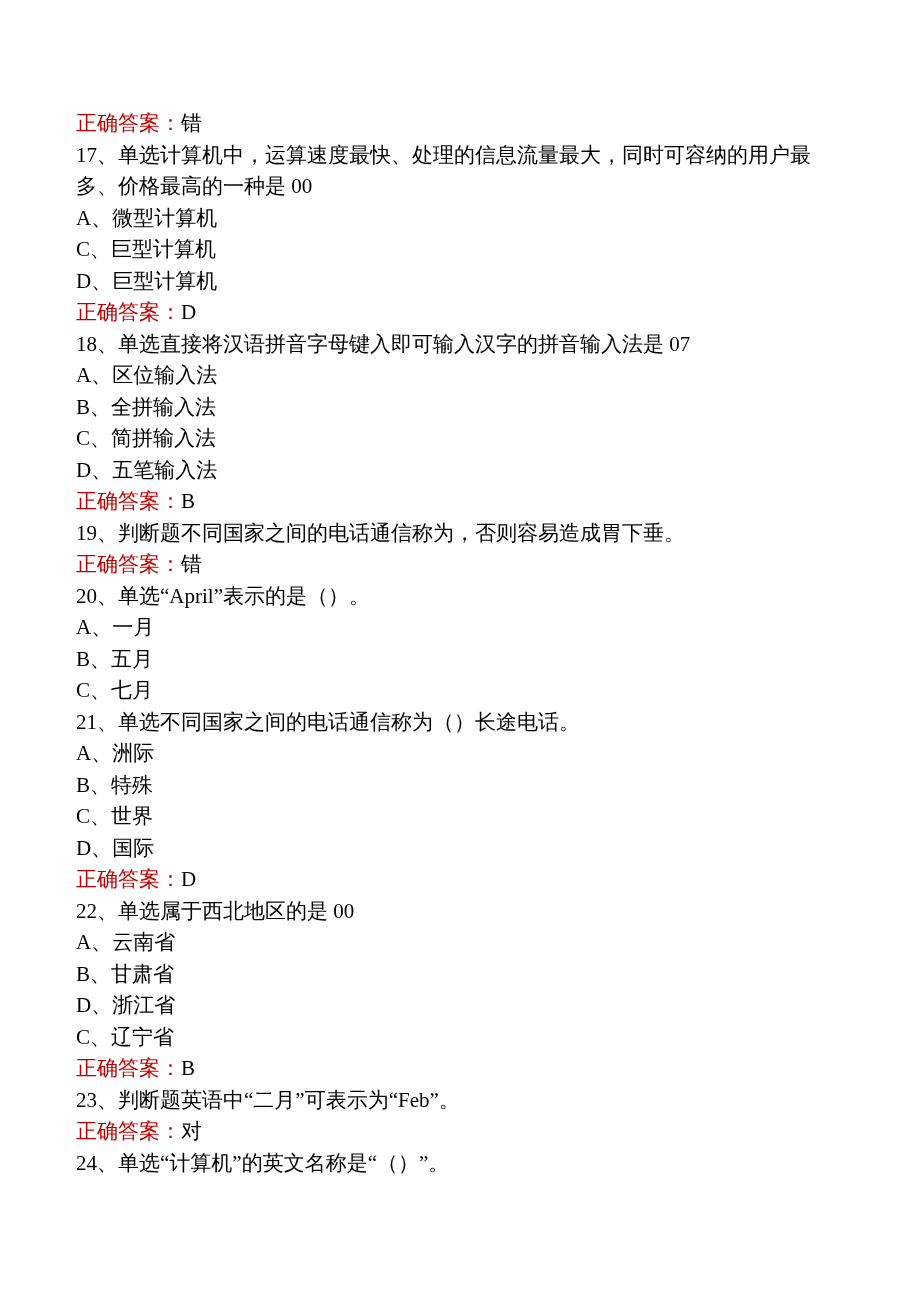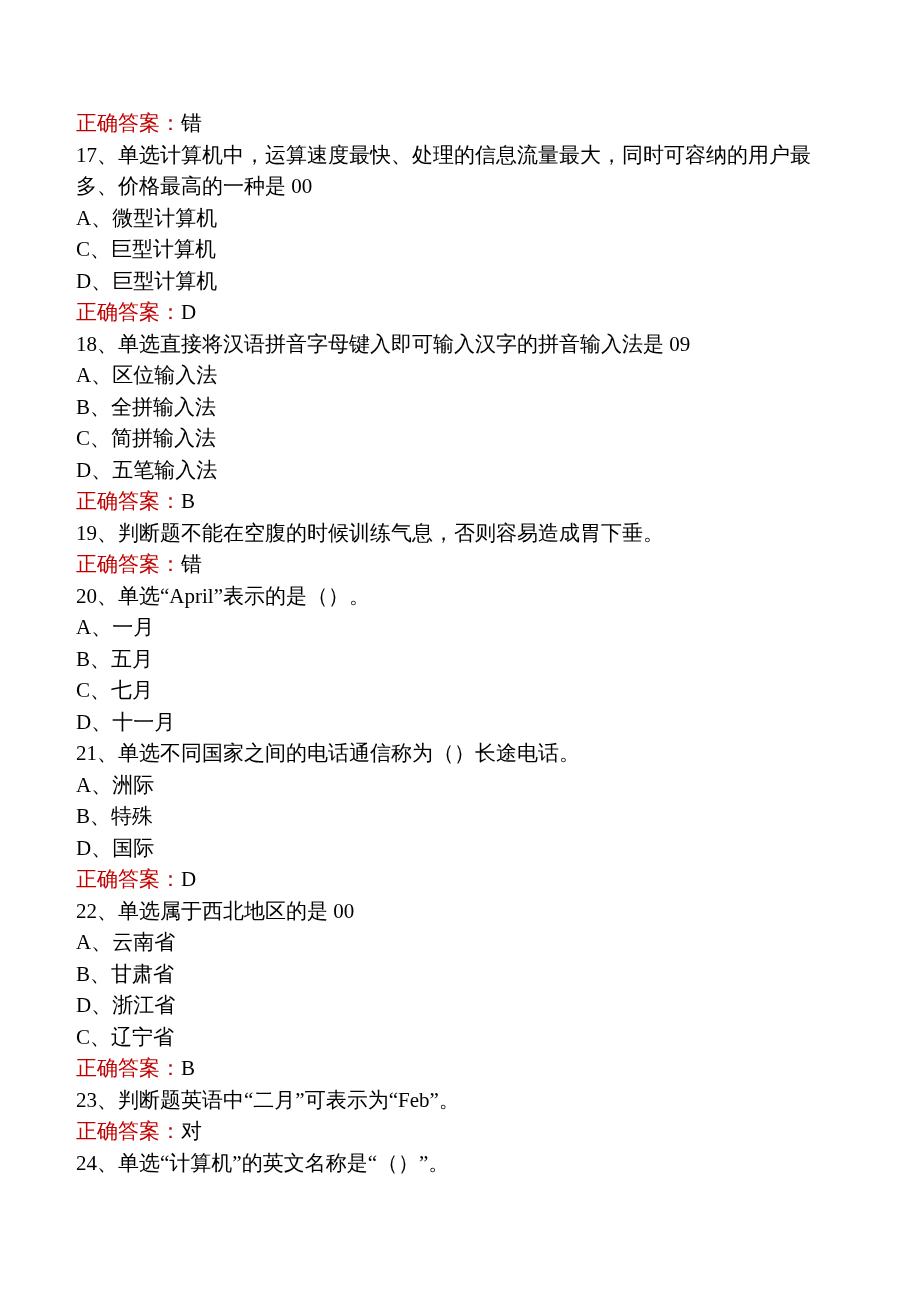--- a/index.html
+++ b/index.html
@@ -28,36 +28,36 @@
 </head>
 <body>
 
 <div id="content">
     <div class="line"><span class="answer-label">正确答案：</span><span>错</span></div>
     <div class="line"><span>17</span><span>、</span><span>单选</span><span>计算机中，运算速度最快、处理的信息流量最大，同时可容纳的用户最多、价格最高的一种是 00</span></div>
     <div class="line"><span>A</span><span>、</span><span>微型计算机</span></div>
     <div class="line"><span>C</span><span>、</span><span>巨型计算机</span></div>
     <div class="line"><span>D</span><span>、</span><span>巨型计算机</span></div>
     <div class="line"><span class="answer-label">正确答案：</span><span>D</span></div>
-    <div class="line"><span>18</span><span>、</span><span>单选</span><span>直接将汉语拼音字母键入即可输入汉字的拼音输入法是 09</span></div>
+    <div class="line"><span>18</span><span>、</span><span>单选</span><span>直接将汉语拼音字母键入即可输入汉字的拼音输入法是 07</span></div>
     <div class="line"><span>A</span><span>、</span><span>区位输入法</span></div>
     <div class="line"><span>B</span><span>、</span><span>全拼输入法</span></div>
     <div class="line"><span>C</span><span>、</span><span>简拼输入法</span></div>
     <div class="line"><span>D</span><span>、</span><span>五笔输入法</span></div>
     <div class="line"><span class="answer-label">正确答案：</span><span>B</span></div>
-    <div class="line"><span>19</span><span>、</span><span>判断题</span><span>不能在空腹的时候训练气息，否则容易造成胃下垂。</span></div>
+    <div class="line"><span>19</span><span>、</span><span>判断题</span><span>不同国家之间的电话通信称为，否则容易造成胃下垂。</span></div>
     <div class="line"><span class="answer-label">正确答案：</span><span>错</span></div>
     <div class="line"><span>20</span><span>、</span><span>单选</span><span>“April”表示的是（）。</span></div>
     <div class="line"><span>A</span><span>、</span><span>一月</span></div>
     <div class="line"><span>B</span><span>、</span><span>五月</span></div>
     <div class="line"><span>C</span><span>、</span><span>七月</span></div>
-    <div class="line"><span>D</span><span>、</span><span>十一月</span></div>
     <div class="line"><span>21</span><span>、</span><span>单选</span><span>不同国家之间的电话通信称为（）长途电话。</span></div>
     <div class="line"><span>A</span><span>、</span><span>洲际</span></div>
     <div class="line"><span>B</span><span>、</span><span>特殊</span></div>
+    <div class="line"><span>C</span><span>、</span><span>世界</span></div>
     <div class="line"><span>D</span><span>、</span><span>国际</span></div>
     <div class="line"><span class="answer-label">正确答案：</span><span>D</span></div>
     <div class="line"><span>22</span><span>、</span><span>单选</span><span>属于西北地区的是 00</span></div>
     <div class="line"><span>A</span><span>、</span><span>云南省</span></div>
     <div class="line"><span>B</span><span>、</span><span>甘肃省</span></div>
     <div class="line"><span>D</span><span>、</span><span>浙江省</span></div>
     <div class="line"><span>C</span><span>、</span><span>辽宁省</span></div>
     <div class="line"><span class="answer-label">正确答案：</span><span>B</span></div>
     <div class="line"><span>23</span><span>、</span><span>判断题</span><span>英语中“二月”可表示为“Feb”。</span></div>
     <div class="line"><span class="answer-label">正确答案：</span><span>对</span></div>

